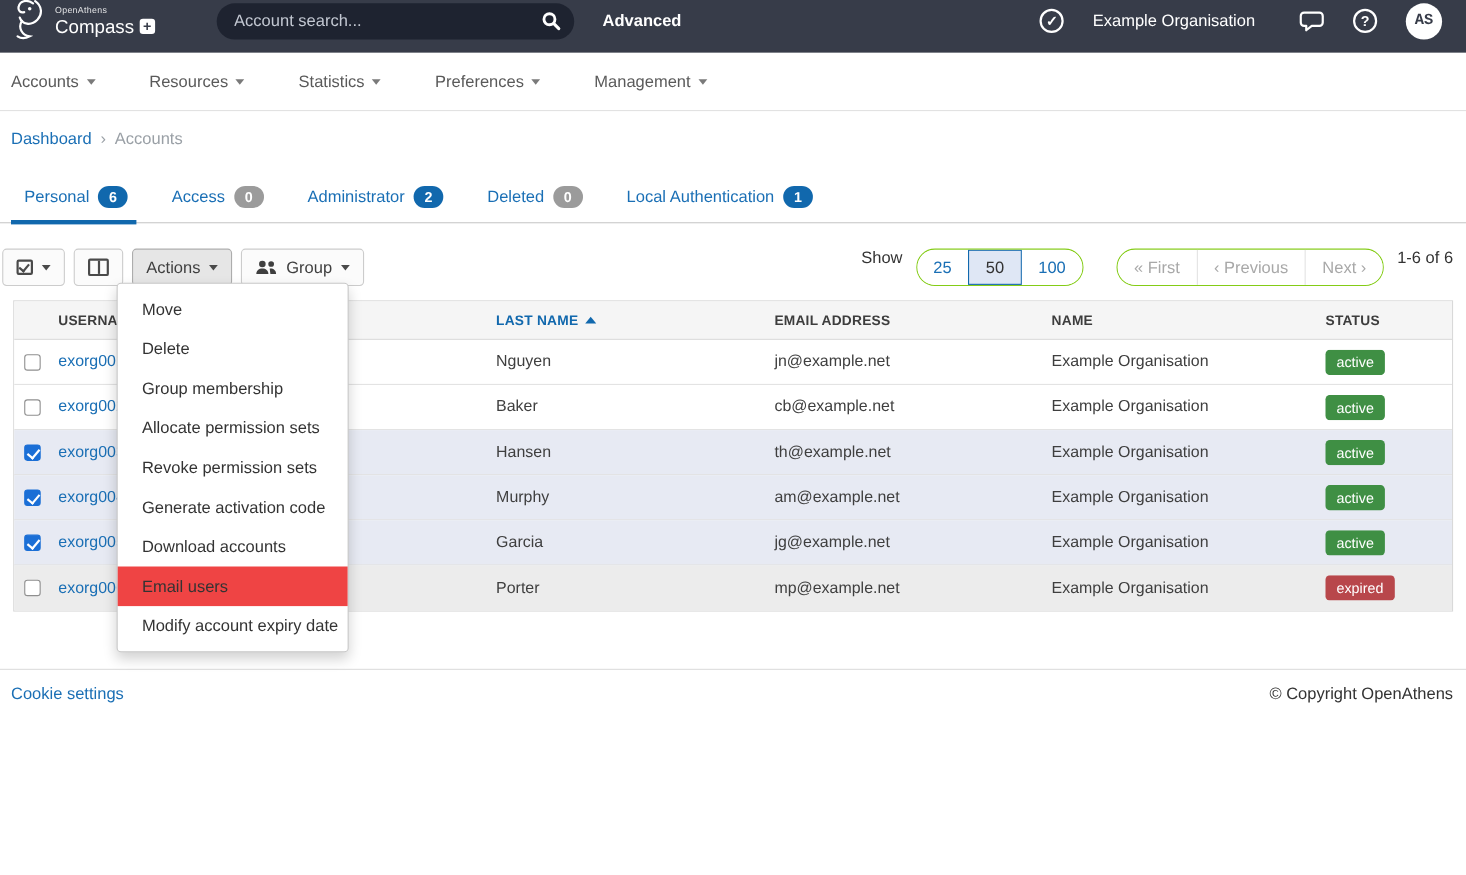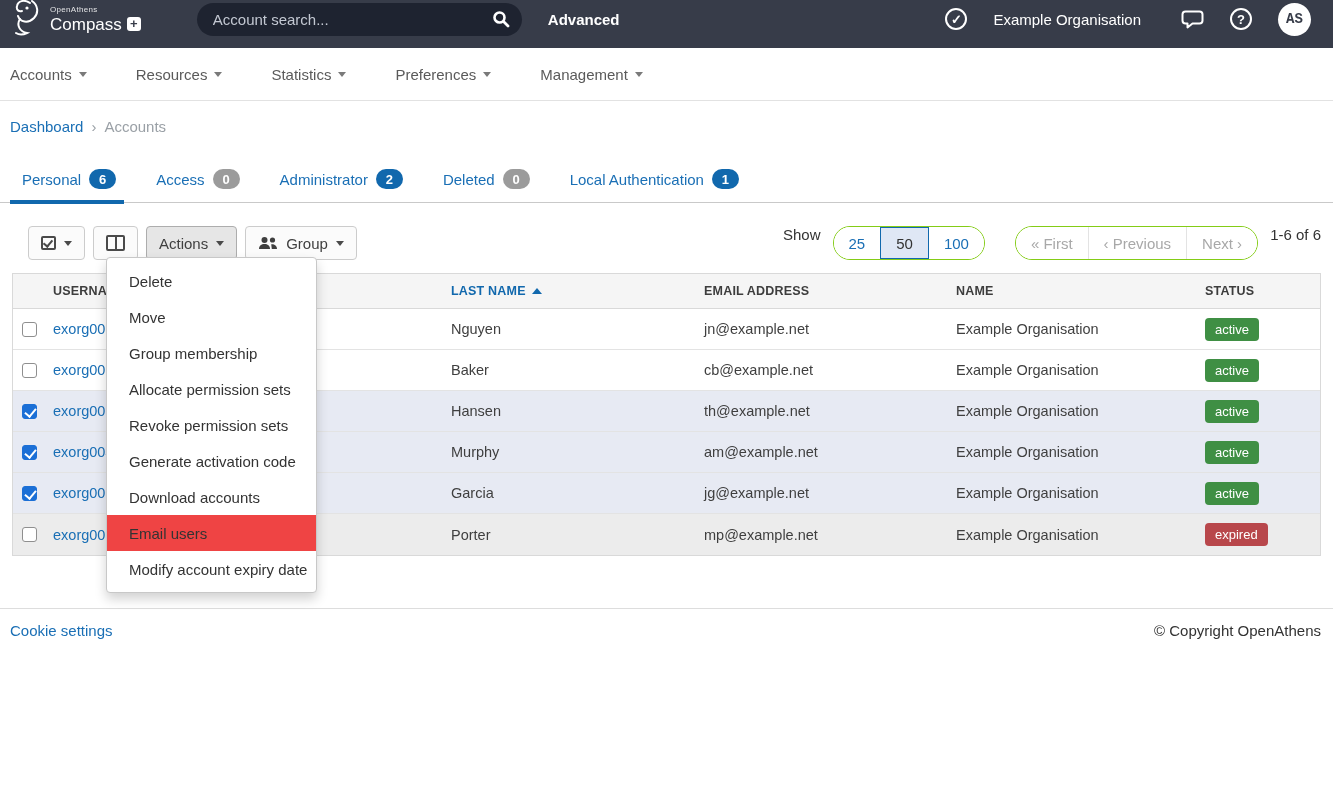--- a/index.html
+++ b/index.html
@@ -39,21 +39,21 @@
   .bc-sep, .bc-current { color:#9aa0a6; }
 
   
   .tabs { display:flex; align-items:flex-end; gap:40px; padding:34px 0 0 22px; border-bottom:1px solid #c9c9c9; }
   .tab { position:relative; display:flex; align-items:center; gap:8px; padding-bottom:13px; font-size:15px; color:#1a6fb5; cursor:pointer; }
   .tab.active::after { content:""; position:absolute; left:-12px; right:-8px; bottom:-2px; height:4px; background:#1168ad; }
   .tab-badge { min-width:27px; height:20px; padding:0 8px; border-radius:10px; background:#1168ad; color:#fff; font-size:13px; font-weight:bold; display:flex; align-items:center; justify-content:center; }
   .tab-badge.gray { background:#9b9b9b; }
 
   
-  .toolbar { display:flex; align-items:center; margin:23px 12px 0 28px; }
+  .toolbar { display:flex; align-items:center; margin:23px 12px 0 2px; }
   .tb-btn { height:34px; border:1px solid #cccccc; border-radius:4px; background:#fbfbfb; display:flex; align-items:center; gap:8px; padding:0 12px; font-size:15px; color:#3f3f3f; margin-right:8px; cursor:pointer; }
   .tb-btn.open { background:#e6e6e6; border-color:#adadad; }
   .mini-cb { width:15px; height:14px; border:2px solid #4a4a4a; border-radius:2px; position:relative; }
   .mini-cb::after { content:""; position:absolute; left:2px; top:0px; width:4px; height:7px; border:solid #4a4a4a; border-width:0 2px 2px 0; transform:rotate(40deg); }
   .cols-icon { width:19px; height:16px; border:2px solid #4a4a4a; border-radius:2px; position:relative; }
   .cols-icon::after { content:""; position:absolute; left:50%; top:0; bottom:0; width:2px; background:#4a4a4a; transform:translateX(-50%); }
 
   .toolbar-right { margin-left:auto; display:flex; align-items:flex-start; }
   .show-label { font-size:15px; color:#333; margin-right:12px; }
   .pill-group { display:flex; border:1px solid #84cc16; border-radius:17px; overflow:hidden; height:34px; align-items:stretch; }
@@ -313,22 +313,22 @@
     <div class="td"><span class="badge expired-badge">expired</span></div>
   </div>
 </div>
 
 <div class="footer">
   <span class="cookie-link">Cookie settings</span>
   <span class="copyright">© Copyright OpenAthens</span>
 </div>
 
 <div class="actions-menu">
+  <div class="menu-item">Move</div>
   <div class="menu-item">Delete</div>
-  <div class="menu-item">Move</div>
   <div class="menu-item">Group membership</div>
   <div class="menu-item">Allocate permission sets</div>
   <div class="menu-item">Revoke permission sets</div>
   <div class="menu-item">Generate activation code</div>
   <div class="menu-item">Download accounts</div>
   <div class="menu-item highlight">Email users</div>
   <div class="menu-item">Modify account expiry date</div>
 </div>
 
 </body></html>

